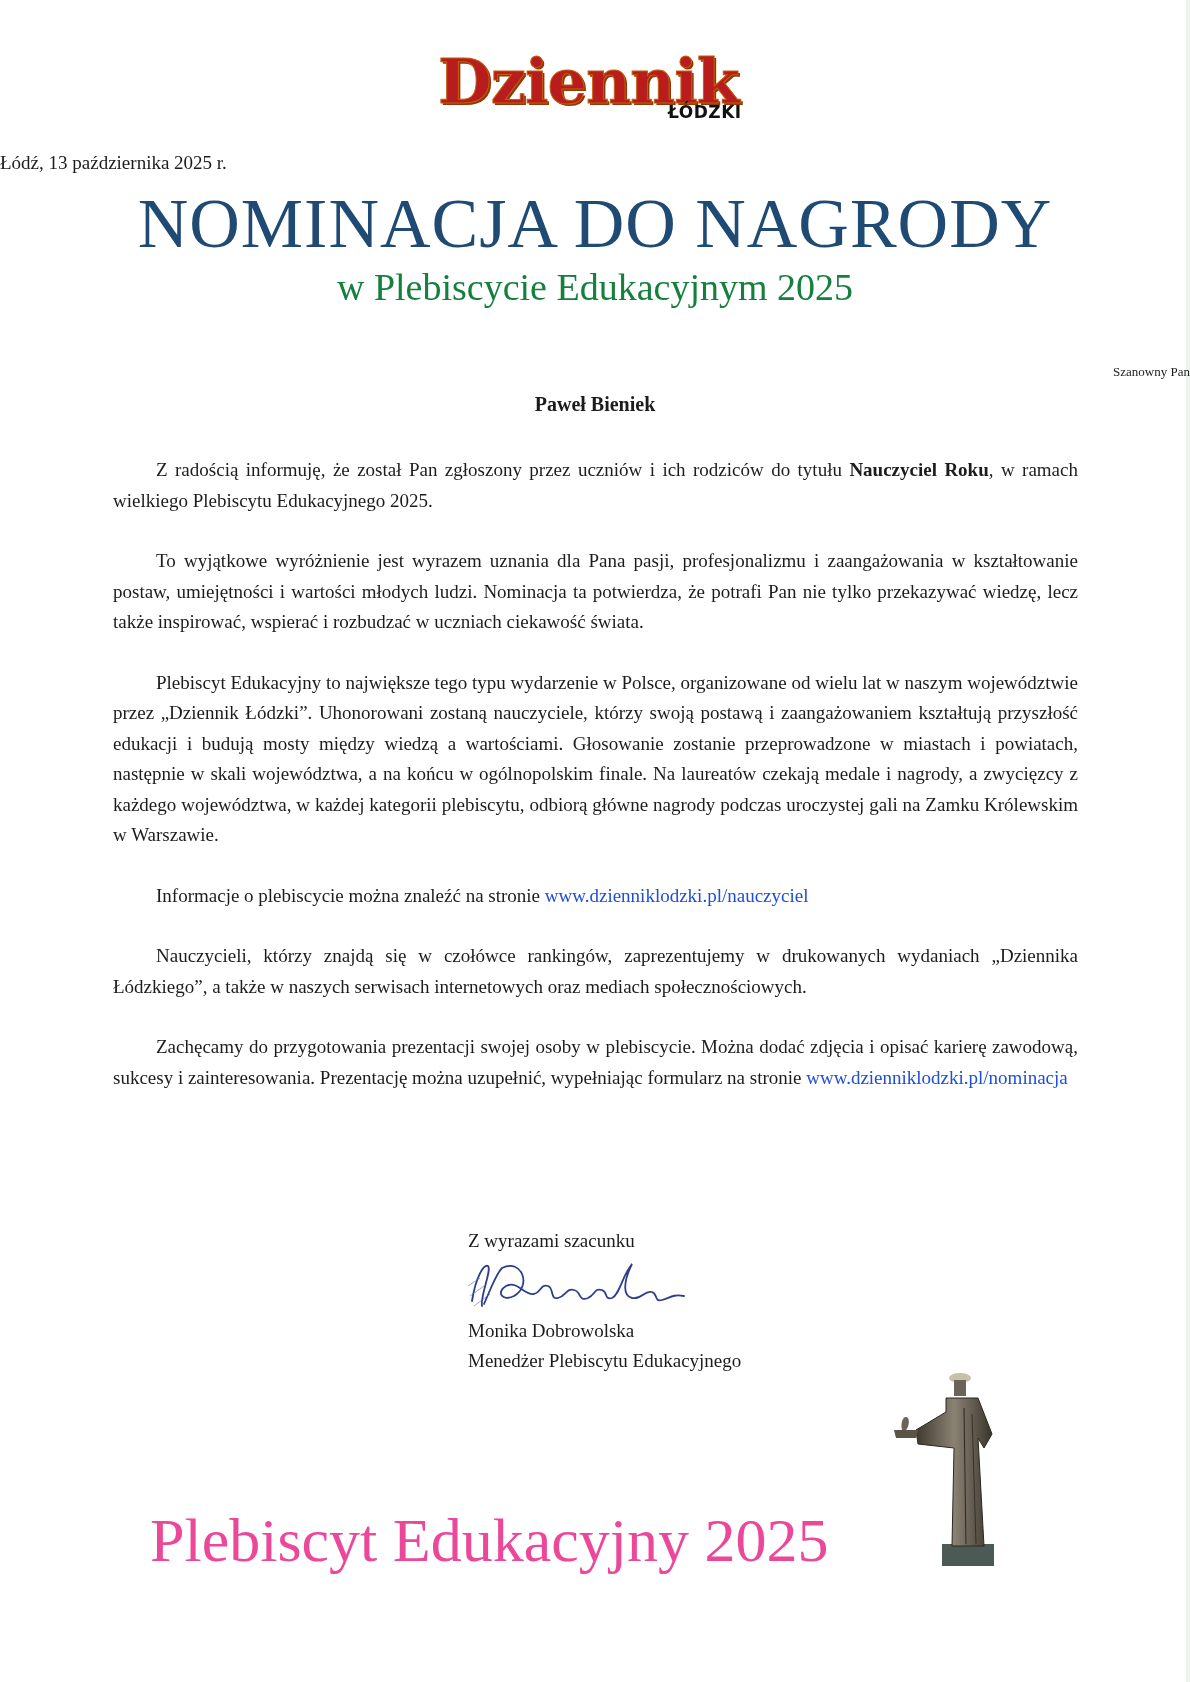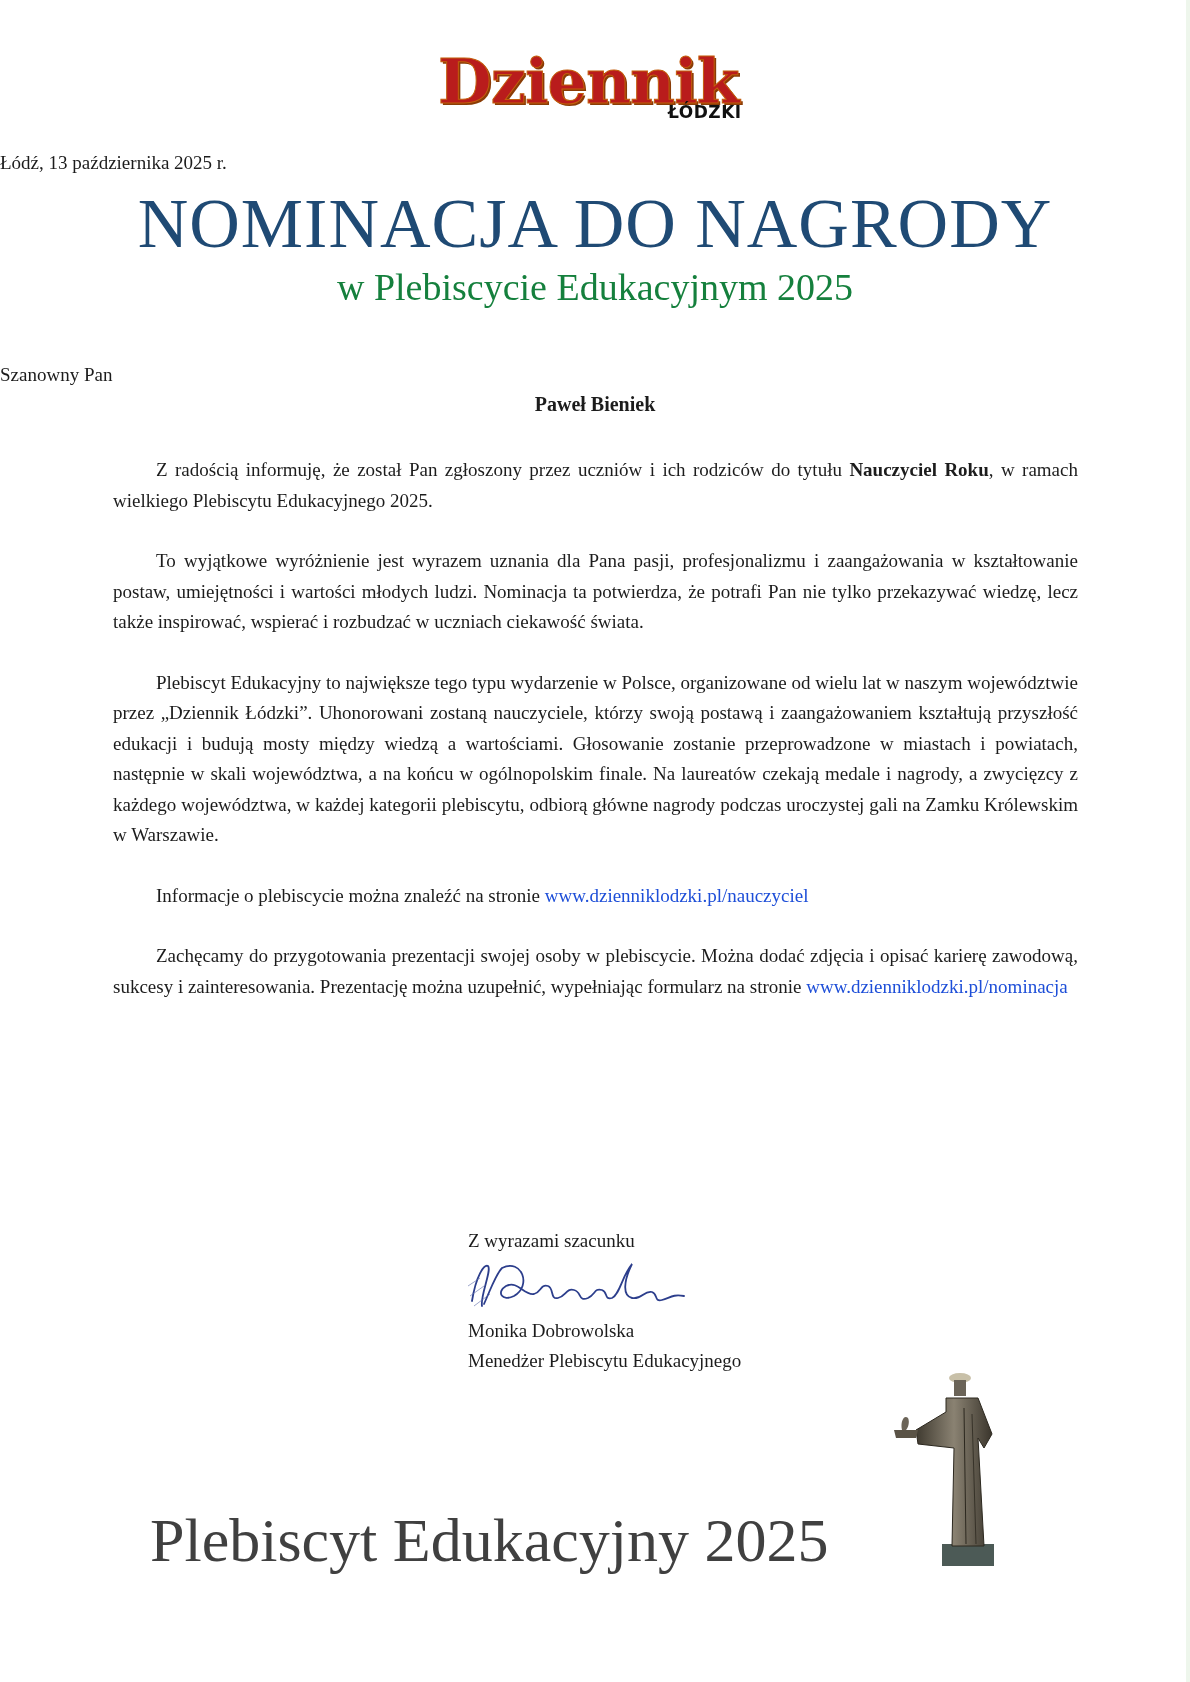--- a/index.html
+++ b/index.html
@@ -25,32 +25,32 @@
     }
     .date { position: absolute; left: 0; width: 1190px; top: 152px; font-size: 19px; }
     .title {
       position: absolute; left: 0; width: 1190px; top: 184px; text-align: center;
       font-size: 70px; color: #1f4a74; letter-spacing: 1px; line-height: 80px;
     }
     .subtitle {
       position: absolute; left: 0; width: 1190px; top: 262px; text-align: center;
       font-size: 38px; color: #15803d; line-height: 50px;
     }
-    .salutation { position: absolute; left: 0; width: 1190px; top: 364px; text-align: left; font-size: 19px; }
+    .salutation { position: absolute; left: 0; width: 1190px; top: 364px; text-align: right; font-size: 13px; }
     .recipient { position: absolute; left: 0; width: 1190px; top: 393px; text-align: center; font-size: 20px; font-weight: bold; }
     .body { position: absolute; left: 113px; width: 965px; top: 455px; font-size: 19px; line-height: 30.5px; }
     .body p { margin: 0 0 30px 0; text-indent: 43px; text-align: justify; }
     .body b { font-weight: bold; }
     .link { color: #1d4ed8; font-weight: normal; }
     .closing { position: absolute; left: 468px; top: 1226px; font-size: 19px; line-height: 30px; }
     .signature { position: absolute; left: 462px; top: 1256px; width: 240px; height: 60px; }
     .signer { position: absolute; left: 468px; top: 1316px; font-size: 19px; line-height: 30px; }
     .footer-title {
       position: absolute; left: 150px; top: 1500px;
-      font-size: 62px; color: #404040; line-height: 80px;
+      font-size: 62px; color: #ec4899; line-height: 80px;
     }
     .statue { position: absolute; left: 880px; top: 1368px; width: 130px; height: 200px; }
   </style>
 </head>
 <body>
 
 <div class="edge"></div>
 
 <div class="logo">
   <span class="logo-main">Dziennik</span>
@@ -62,20 +62,21 @@
 <div class="subtitle">w Plebiscycie Edukacyjnym 2025</div>
 
 <div class="salutation">Szanowny Pan</div>
 <div class="recipient">Paweł Bieniek</div>
 
 <div class="body">
   <p><span>Z radością informuję, że został Pan zgłoszony przez uczniów i ich rodziców do tytułu </span><b>Nauczyciel Roku</b><span>, w ramach wielkiego Plebiscytu Edukacyjnego 2025.</span></p>
   <p>To wyjątkowe wyróżnienie jest wyrazem uznania dla Pana pasji, profesjonalizmu i zaangażowania w kształtowanie postaw, umiejętności i wartości młodych ludzi. Nominacja ta potwierdza, że potrafi Pan nie tylko przekazywać wiedzę, lecz także inspirować, wspierać i rozbudzać w uczniach ciekawość świata.</p>
   <p>Plebiscyt Edukacyjny to największe tego typu wydarzenie w Polsce, organizowane od wielu lat w naszym województwie przez „Dziennik Łódzki”. Uhonorowani zostaną nauczyciele, którzy swoją postawą i zaangażowaniem kształtują przyszłość edukacji i budują mosty między wiedzą a wartościami. Głosowanie zostanie przeprowadzone w miastach i powiatach, następnie w skali województwa, a na końcu w ogólnopolskim finale. Na laureatów czekają medale i nagrody, a zwycięzcy z każdego województwa, w każdej kategorii plebiscytu, odbiorą główne nagrody podczas uroczystej gali na Zamku Królewskim w Warszawie.</p>
   <p><span>Informacje o plebiscycie można znaleźć na stronie </span><span class="link">www.dzienniklodzki.pl/nauczyciel</span></p>
+  <p>Nauczycieli, którzy znajdą się w czołówce rankingów, zaprezentujemy w drukowanych wydaniach „Dziennika Łódzkiego”, a także w naszych serwisach internetowych oraz mediach społecznościowych.</p>
   <p><span>Zachęcamy do przygotowania prezentacji swojej osoby w plebiscycie. Można dodać zdjęcia i opisać karierę zawodową, sukcesy i zainteresowania. Prezentację można uzupełnić, wypełniając formularz na stronie </span><span class="link">www.dzienniklodzki.pl/nominacja</span></p>
 </div>
 
 <div class="closing">Z wyrazami szacunku</div>
 
 <svg class="signature" viewBox="0 0 240 60">
   <path d="M10 45 C 14 20, 22 8, 26 10 C 30 14, 18 40, 20 50 M22 48 C 30 30, 34 18, 40 12 C 60 2, 70 30, 52 40 C 40 46, 34 36, 44 30 C 56 24, 62 40, 72 38 C 80 36, 78 28, 86 30 C 92 32, 88 44, 96 42 C 104 40, 104 32, 112 34 C 120 36, 116 46, 126 42 C 134 38, 132 32, 140 34 C 146 36, 142 44, 150 42 C 158 38, 160 20, 170 8 C 162 24, 160 40, 170 42 C 180 44, 182 34, 190 36 C 196 38, 192 46, 200 44 C 208 42, 210 38, 222 40" fill="none" stroke="#2c3e8c" stroke-width="1.8" stroke-linecap="round"></path>
   <path d="M6 30 L 18 22 M8 40 L 22 30 M12 50 L 28 38" stroke="#5b6aa8" stroke-width="1" opacity="0.6"></path>
 </svg>
 

